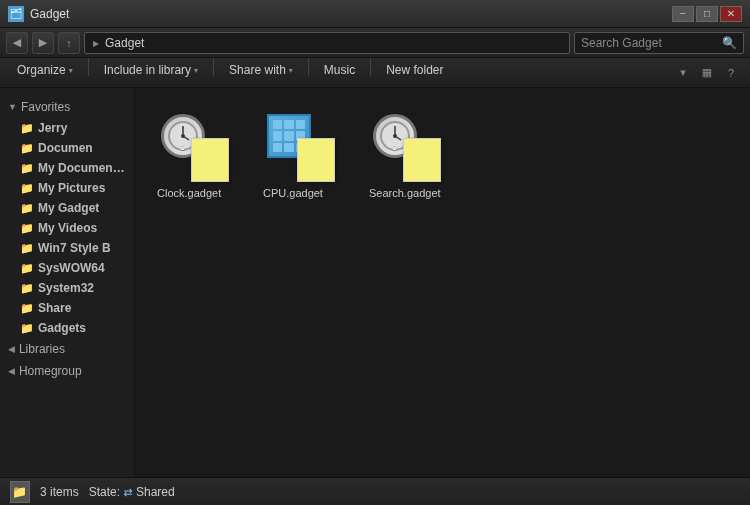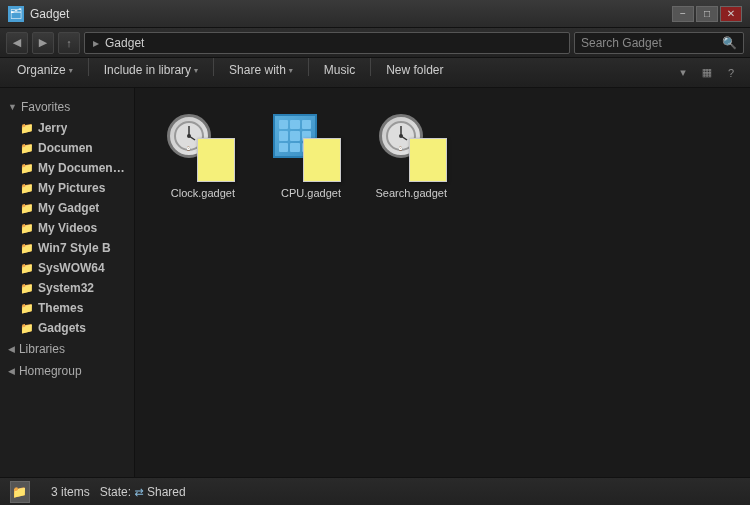--- a/index.html
+++ b/index.html
@@ -233,21 +233,21 @@
       padding: 16px;
       display: flex;
       flex-wrap: wrap;
       align-content: flex-start;
       gap: 16px;
       overflow-y: auto;
     }
     .file-item {
       display: flex;
       flex-direction: column;
-      align-items: flex-end;
+      align-items: flex-start;
       width: 90px;
       cursor: pointer;
       padding: 6px;
       border-radius: 3px;
     }
     .file-icon-container {
       width: 72px;
       height: 72px;
       position: relative;
       display: flex;
@@ -285,21 +285,20 @@
       border: 1px solid #666;
       display: flex;
       align-items: center;
       justify-content: center;
       font-size: 12px;
       color: #888;
     }
     #status-text {
       font-size: 12px;
       color: #ccc;
-      margin-left: 11px;
     }
     .status-shared-icon {
       color: #88bbdd;
       font-size: 11px;
     }
   </style>
 </head>
 <body>
 
 <div id="title-bar">
@@ -402,21 +401,21 @@
         <div class="sidebar-item">
     <span class="sidebar-item-icon folder-icon">📁</span>
     <span class="sidebar-item-text">SysWOW64</span>
   </div>
         <div class="sidebar-item">
     <span class="sidebar-item-icon folder-icon">📁</span>
     <span class="sidebar-item-text">System32</span>
   </div>
         <div class="sidebar-item">
     <span class="sidebar-item-icon folder-icon">📁</span>
-    <span class="sidebar-item-text">Themes</span>
+    <span class="sidebar-item-text">Share</span>
   </div>
         <div class="sidebar-item">
     <span class="sidebar-item-icon folder-icon">📁</span>
     <span class="sidebar-item-text">Gadgets</span>
   </div>
       </div>
     <div class="sidebar-section-header">
       <span class="sidebar-section-arrow">◀</span>
       <span>Libraries</span>
     </div>

